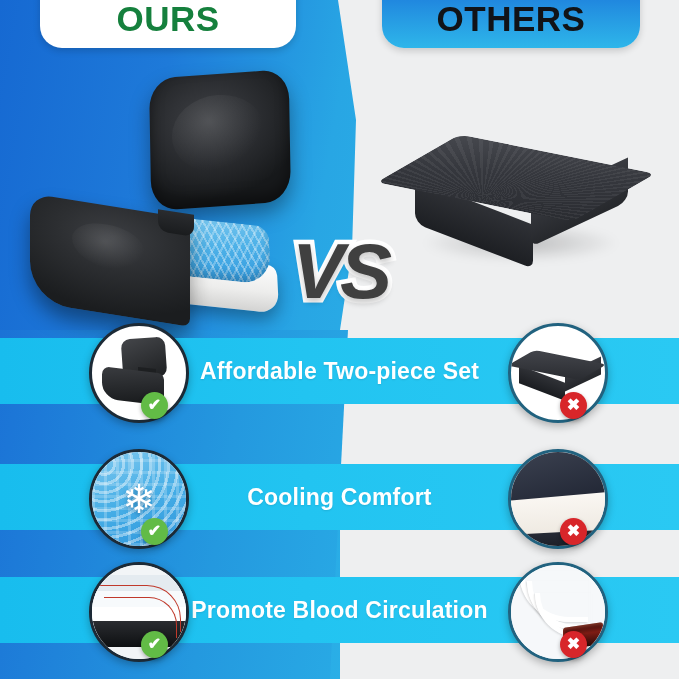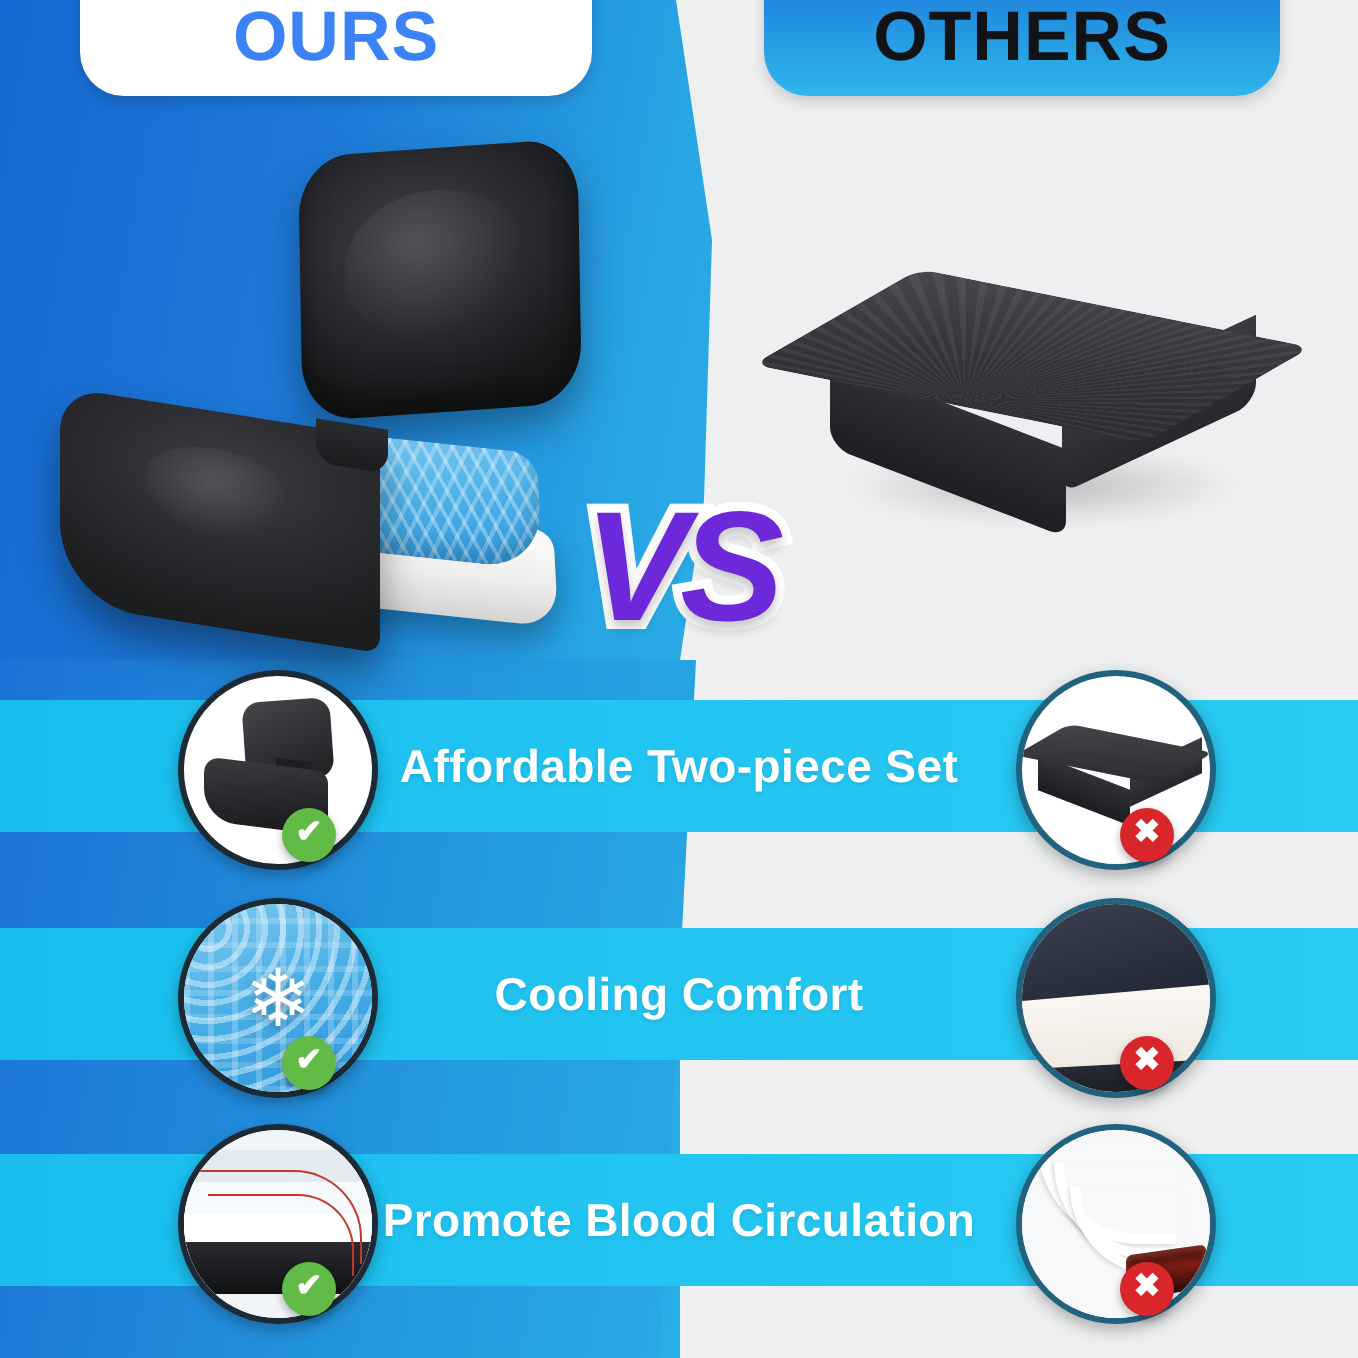--- a/index.html
+++ b/index.html
@@ -37,21 +37,21 @@
     box-shadow:0 3px 7px rgba(0,0,0,.16);
   }
   .pill span{
     display:block;
     font-size:35px;font-weight:700;letter-spacing:.5px;
     line-height:1;padding-bottom:12px;
   }
   .pill-ours{
     left:40px;width:256px;background:#ffffff;
   }
-  .pill-ours span{color:#3b82f6;}
+  .pill-ours span{color:#15803d;}
   .pill-others{
     left:382px;width:258px;
     background:linear-gradient(180deg,#1565d8 0%,#2597e2 60%,#2eb6ea 100%);
   }
   .pill-others span{color:#111317;}
 
   
   .hero{position:absolute;}
 
   
@@ -134,30 +134,29 @@
   .flat-shadow{
     position:absolute;left:22px;top:104px;width:198px;height:38px;
     background:radial-gradient(ellipse at 50% 50%,rgba(0,0,0,.22),rgba(0,0,0,0) 70%);
     filter:blur(4px);
   }
 
   
   .vs{
     position:absolute;left:292px;top:232px;
     font-size:78px;font-weight:700;font-style:italic;
-    color:#6d28d9;line-height:1;letter-spacing:-4px;
+    color:#404040;line-height:1;letter-spacing:-4px;
     -webkit-text-stroke:9px #ffffff;
     paint-order:stroke fill;
     text-shadow:0 4px 6px rgba(0,0,0,.22);
-    margin-top:12px;
   }
 
   
   .row{position:absolute;left:0;width:679px;height:110px;}
-  .row-1{top:328px;}
+  .row-1{top:316px;}
   .row-2{top:442px;}
   .row-3{top:555px;}
 
   .banner{
     position:absolute;left:0;top:22px;width:679px;height:66px;
     background:linear-gradient(90deg,#18bdee 0%,#22c4f1 45%,#2ac9f3 100%);
   }
   .banner-label{
     position:absolute;left:0;top:22px;width:679px;height:66px;
     display:flex;align-items:center;justify-content:center;

